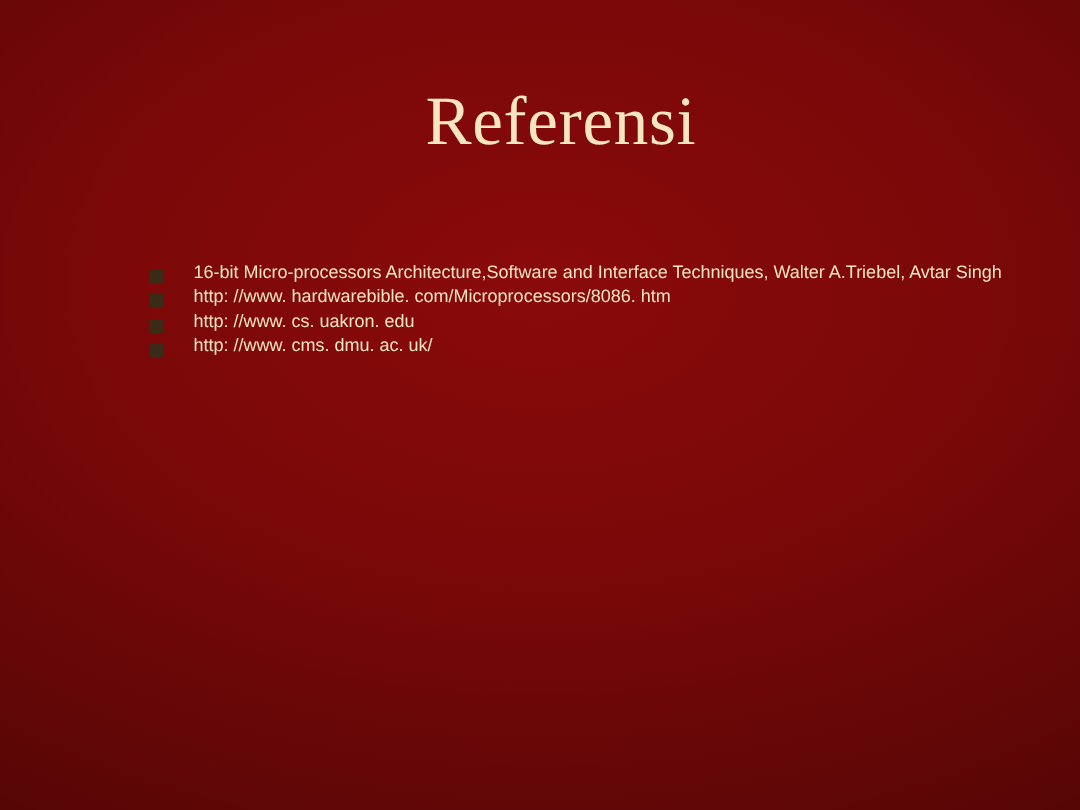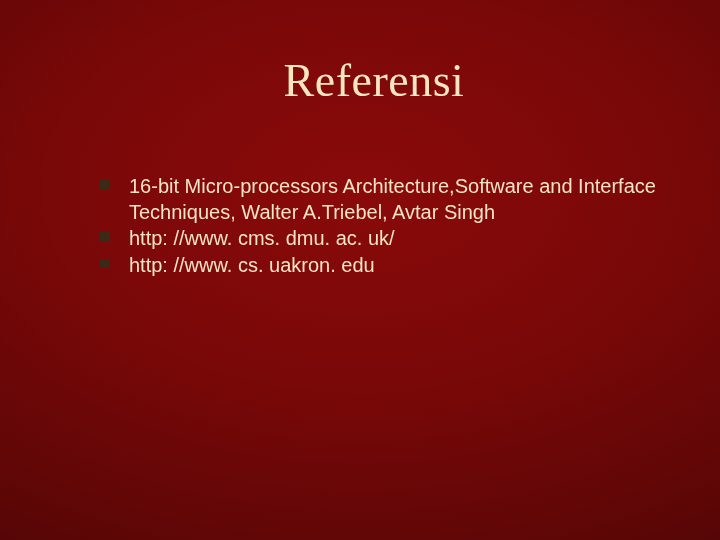--- a/index.html
+++ b/index.html
@@ -44,37 +44,41 @@
   .bullet {
     flex: 0 0 auto;
     width: 9px;
     height: 9px;
     background: #3a2a18;
     margin-top: 6px;
     margin-right: 20px;
   }
   .text {
     flex: 1 1 auto;
-    font-size: 20px;
+    font-size: 12px;
     line-height: 1.28;
     color: #f2e4c4;
   }
 </style>
 </head>
 <body>
 
 <div class="slide">
   <div class="title">Referensi</div>
   <div class="body">
     <div class="item">
       <div class="bullet"></div>
       <div class="text">16-bit Micro-processors Architecture,Software and Interface Techniques,  Walter A.Triebel, Avtar Singh</div>
     </div>
     <div class="item">
       <div class="bullet"></div>
-      <div class="text">http: //www. cms. dmu. ac. uk/</div>
+      <div class="text">http: //www. hardwarebible. com/Microprocessors/8086. htm</div>
     </div>
     <div class="item">
       <div class="bullet"></div>
       <div class="text">http: //www. cs. uakron. edu</div>
     </div>
+    <div class="item">
+      <div class="bullet"></div>
+      <div class="text">http: //www. cms. dmu. ac. uk/</div>
+    </div>
   </div>
 </div>
 
 </body></html>

